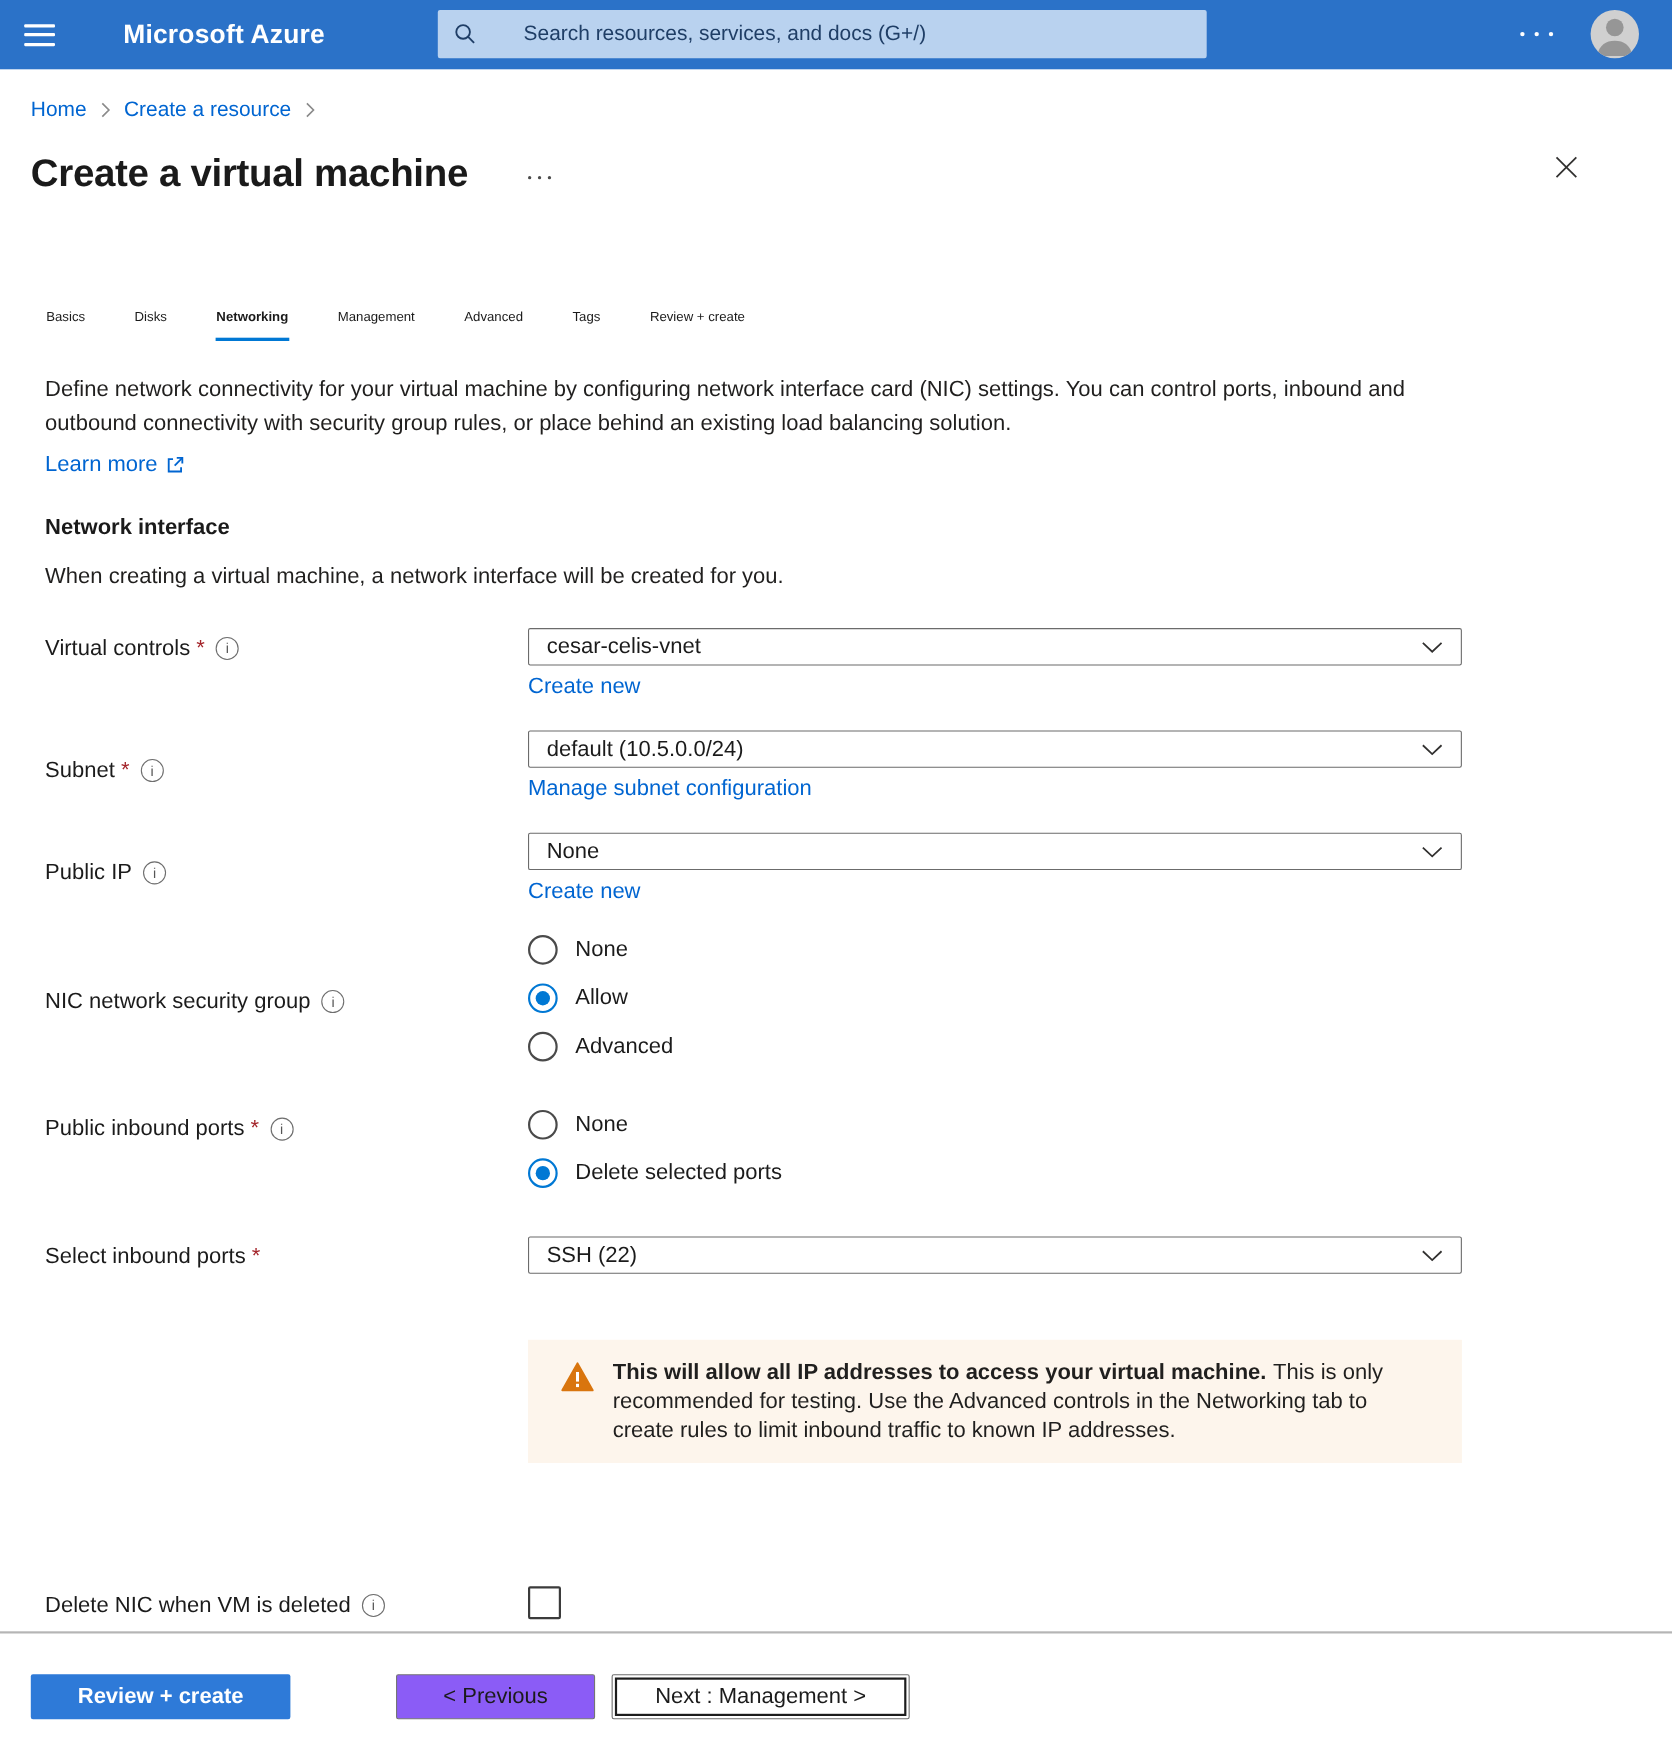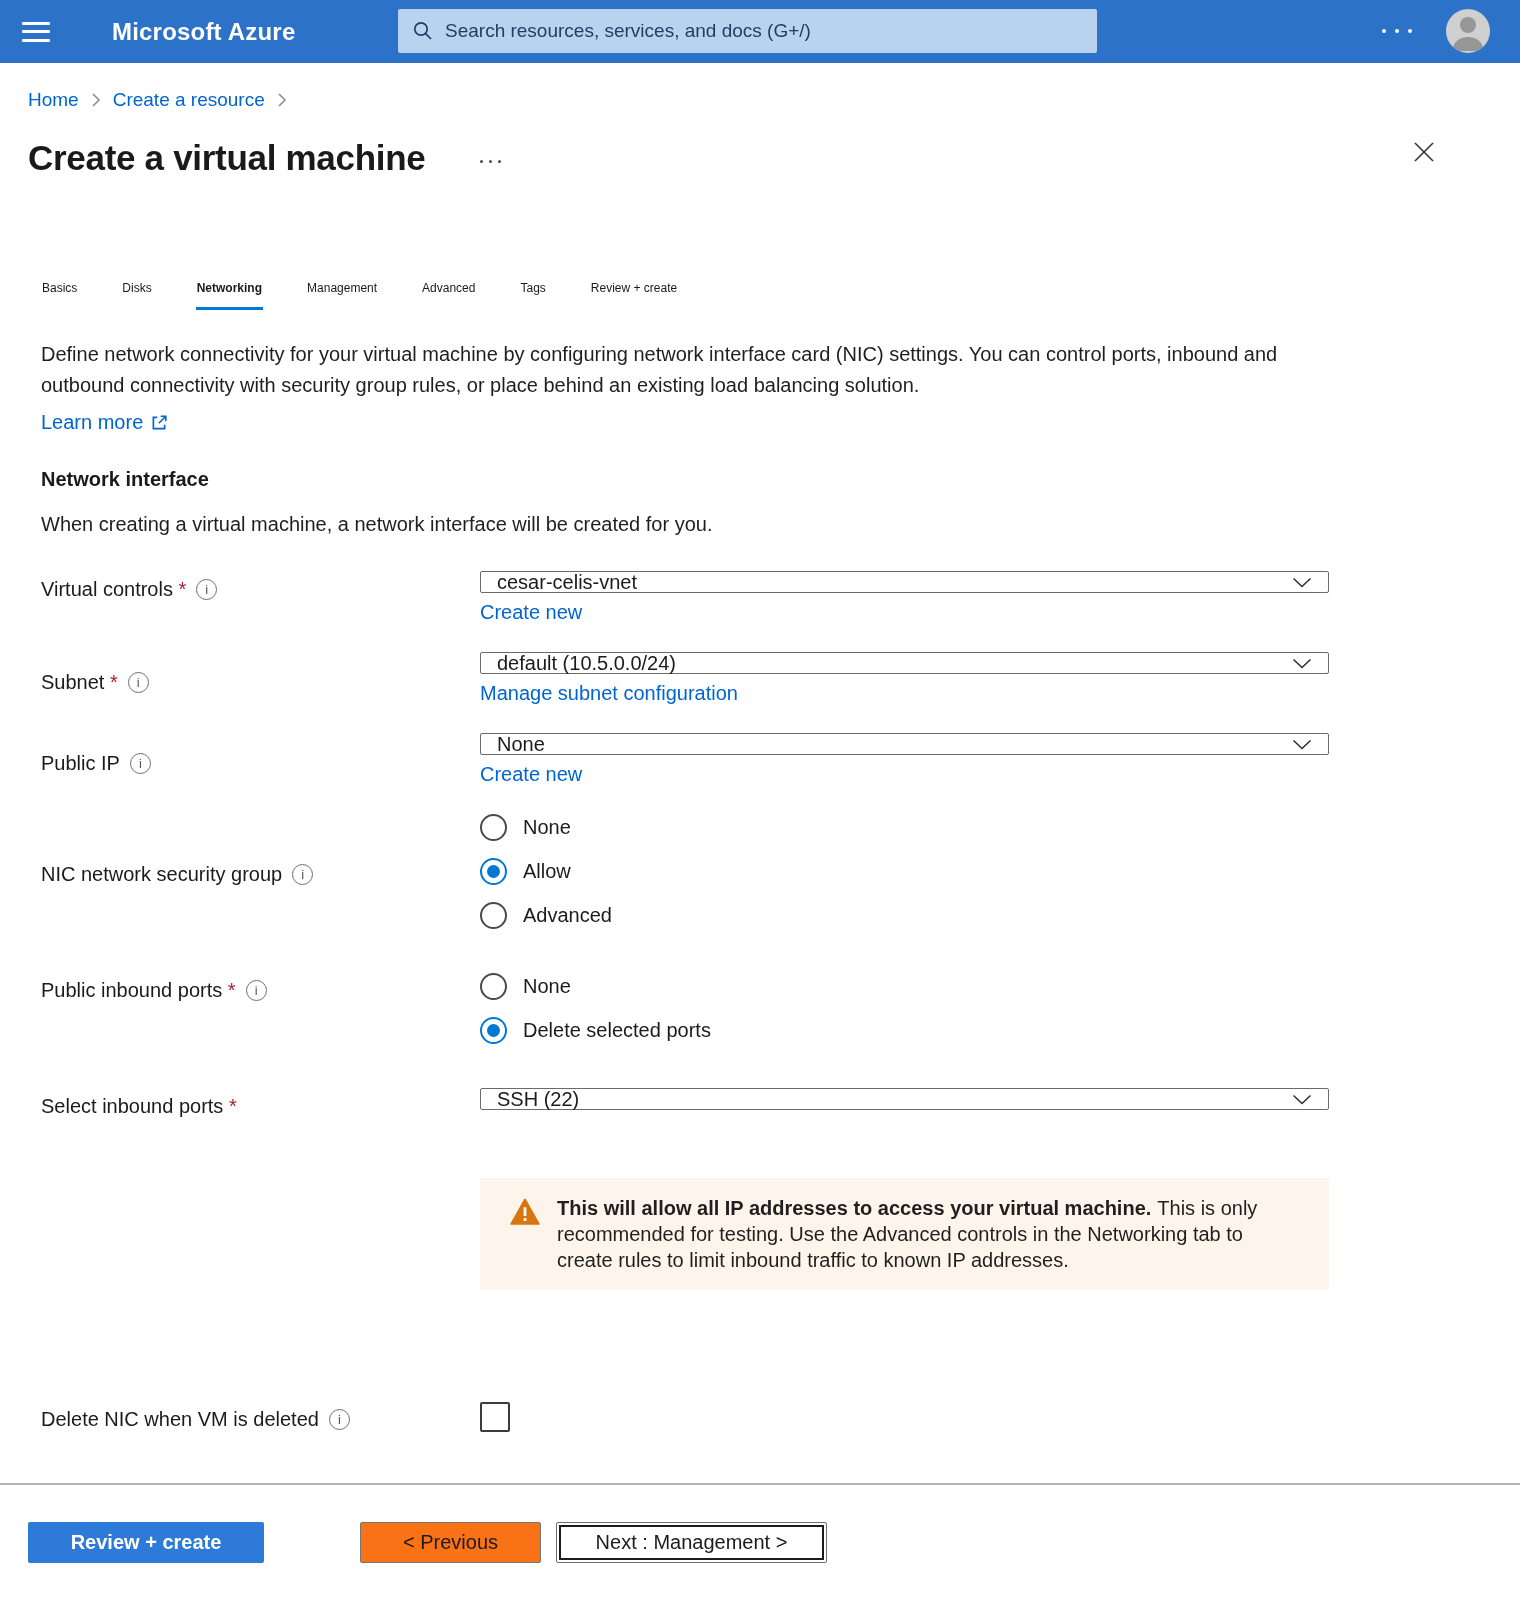--- a/index.html
+++ b/index.html
@@ -10,21 +10,21 @@
     position:relative; overflow:hidden;
   }
 
   
   .topbar { height:63px; background:#2b72c8; display:flex; align-items:center; position:relative; }
   .hamburger { margin-left:22px; width:28px; height:20px; display:flex; flex-direction:column; justify-content:space-between; cursor:pointer; }
   .hamburger span { display:block; height:3px; background:#fff; border-radius:1px; }
   .brand { color:#fff; font-size:24px; font-weight:bold; margin-left:62px; letter-spacing:0.2px; }
   .searchbox { position:absolute; left:398px; top:9px; width:699px; height:44px; background:#b9d2ef; border-radius:2px; display:flex; align-items:center; padding:0 14px; gap:11px; }
   .searchbox svg { flex:0 0 auto; }
-  .searchbox input { flex:1; background:transparent; border:none; outline:none; font-size:19px; color:#be185d; font-family:"Liberation Sans",sans-serif; }
+  .searchbox input { flex:1; background:transparent; border:none; outline:none; font-size:19px; color:#be185d; font-family:"Liberation Sans",sans-serif;margin-left:31px; }
   .searchbox input::placeholder { color:#1f3e66; opacity:1; }
   .topbar-more { position:absolute; right:108px; top:29px; display:flex; gap:9px; cursor:pointer; }
   .topbar-more i { width:4px; height:4px; background:#fff; border-radius:50%; }
   .avatar { position:absolute; right:30px; top:9px; width:44px; height:44px; border-radius:50%; background:#d0d0d0; overflow:hidden; cursor:pointer; }
 
   
   .breadcrumb { margin:26px 0 0 28px; font-size:19px; display:flex; align-items:center; gap:12px; }
   .breadcrumb a { color:#0065d1; text-decoration:none; cursor:pointer; }
   .crumb-chev { color:#8a8a8a; }
   .titlerow { margin:24px 28px 0 28px; display:flex; align-items:center; position:relative; height:46px; }
@@ -46,21 +46,21 @@
   .section-h { margin-top:34px; font-size:20px; font-weight:bold; color:#1a1a1a; }
   .section-sub { margin-top:22px; font-size:20px; color:#201f1e; }
 
   .form-row { display:flex; align-items:flex-start; }
   .row-label { width:439px; font-size:20px; color:#1b1b1b; padding-top:7px; display:flex; align-items:center; gap:10px; flex:0 0 439px; }
   .row-label .req::after { content:" *"; color:#a4262c; }
   .info-i { width:21px; height:21px; border:1px solid #6e6e6e; border-radius:50%; color:#555; font-size:13px; display:inline-flex; align-items:center; justify-content:center; flex:0 0 auto; cursor:pointer; }
   .info-i::after { content:"i"; }
   .row-field { width:849px; flex:0 0 849px; }
 
-  .select { height:22px; border:1px solid #6b6b6b; border-radius:2px; background:#fff; display:flex; align-items:center; justify-content:space-between; padding:0 16px; font-size:20px; color:#1b1b1b; cursor:pointer; }
+  .select { height:34px; border:1px solid #6b6b6b; border-radius:2px; background:#fff; display:flex; align-items:center; justify-content:space-between; padding:0 16px; font-size:20px; color:#1b1b1b; cursor:pointer; }
   .action-link { margin-top:8px; font-size:20px; }
   .action-link a { color:#0065d1; text-decoration:none; cursor:pointer; }
 
   .radio-group { display:flex; flex-direction:column; gap:17px; }
   .radio-opt { display:flex; align-items:center; gap:16px; font-size:20px; cursor:pointer; }
   .radio { width:27px; height:27px; border-radius:50%; border:2px solid #4a4a4a; background:#fff; flex:0 0 auto; display:flex; align-items:center; justify-content:center; }
   .radio.sel { border-color:#0078d4; }
   .radio.sel::after { content:""; width:13px; height:13px; border-radius:50%; background:#0078d4; }
 
   .m34 { margin-top:35px; }
@@ -74,21 +74,21 @@
   .warn-text .rest { margin-left:6px; }
 
   .delete-row { margin-top:112px; }
   .delete-row .row-label { padding-top:6px; }
   .checkbox { width:30px; height:30px; border:2px solid #3b3b3b; border-radius:2px; background:#fff; cursor:pointer; }
 
   
   .footer { position:absolute; left:0; bottom:0; width:1520px; height:117px; background:#fff; border-top:2px solid #b5b5b5; }
   .btn { position:absolute; top:37px; height:41px; font-size:20px; font-family:"Liberation Sans",sans-serif; display:flex; align-items:center; justify-content:center; cursor:pointer; border-radius:2px; }
   .btn-primary { left:28px; width:236px; background:#2e7ad8; color:#fff; border:none; font-weight:bold; }
-  .btn-prev { left:360px; width:181px; background:#f97316; color:#1b1b1b; border:1px solid #757575; }
+  .btn-prev { left:360px; width:181px; background:#8b5cf6; color:#1b1b1b; border:1px solid #757575; }
   .btn-next { left:556px; width:271px; background:#fff; color:#1b1b1b; border:1px solid #6e6e6e; position:absolute; }
   .btn-next::before { content:""; position:absolute; inset:2px; border:2px solid #1c1c1c; pointer-events:none; }
 </style>
 </head>
 <body>
 
 <div class="topbar">
   <div class="hamburger">
       <span></span>
       <span></span>

